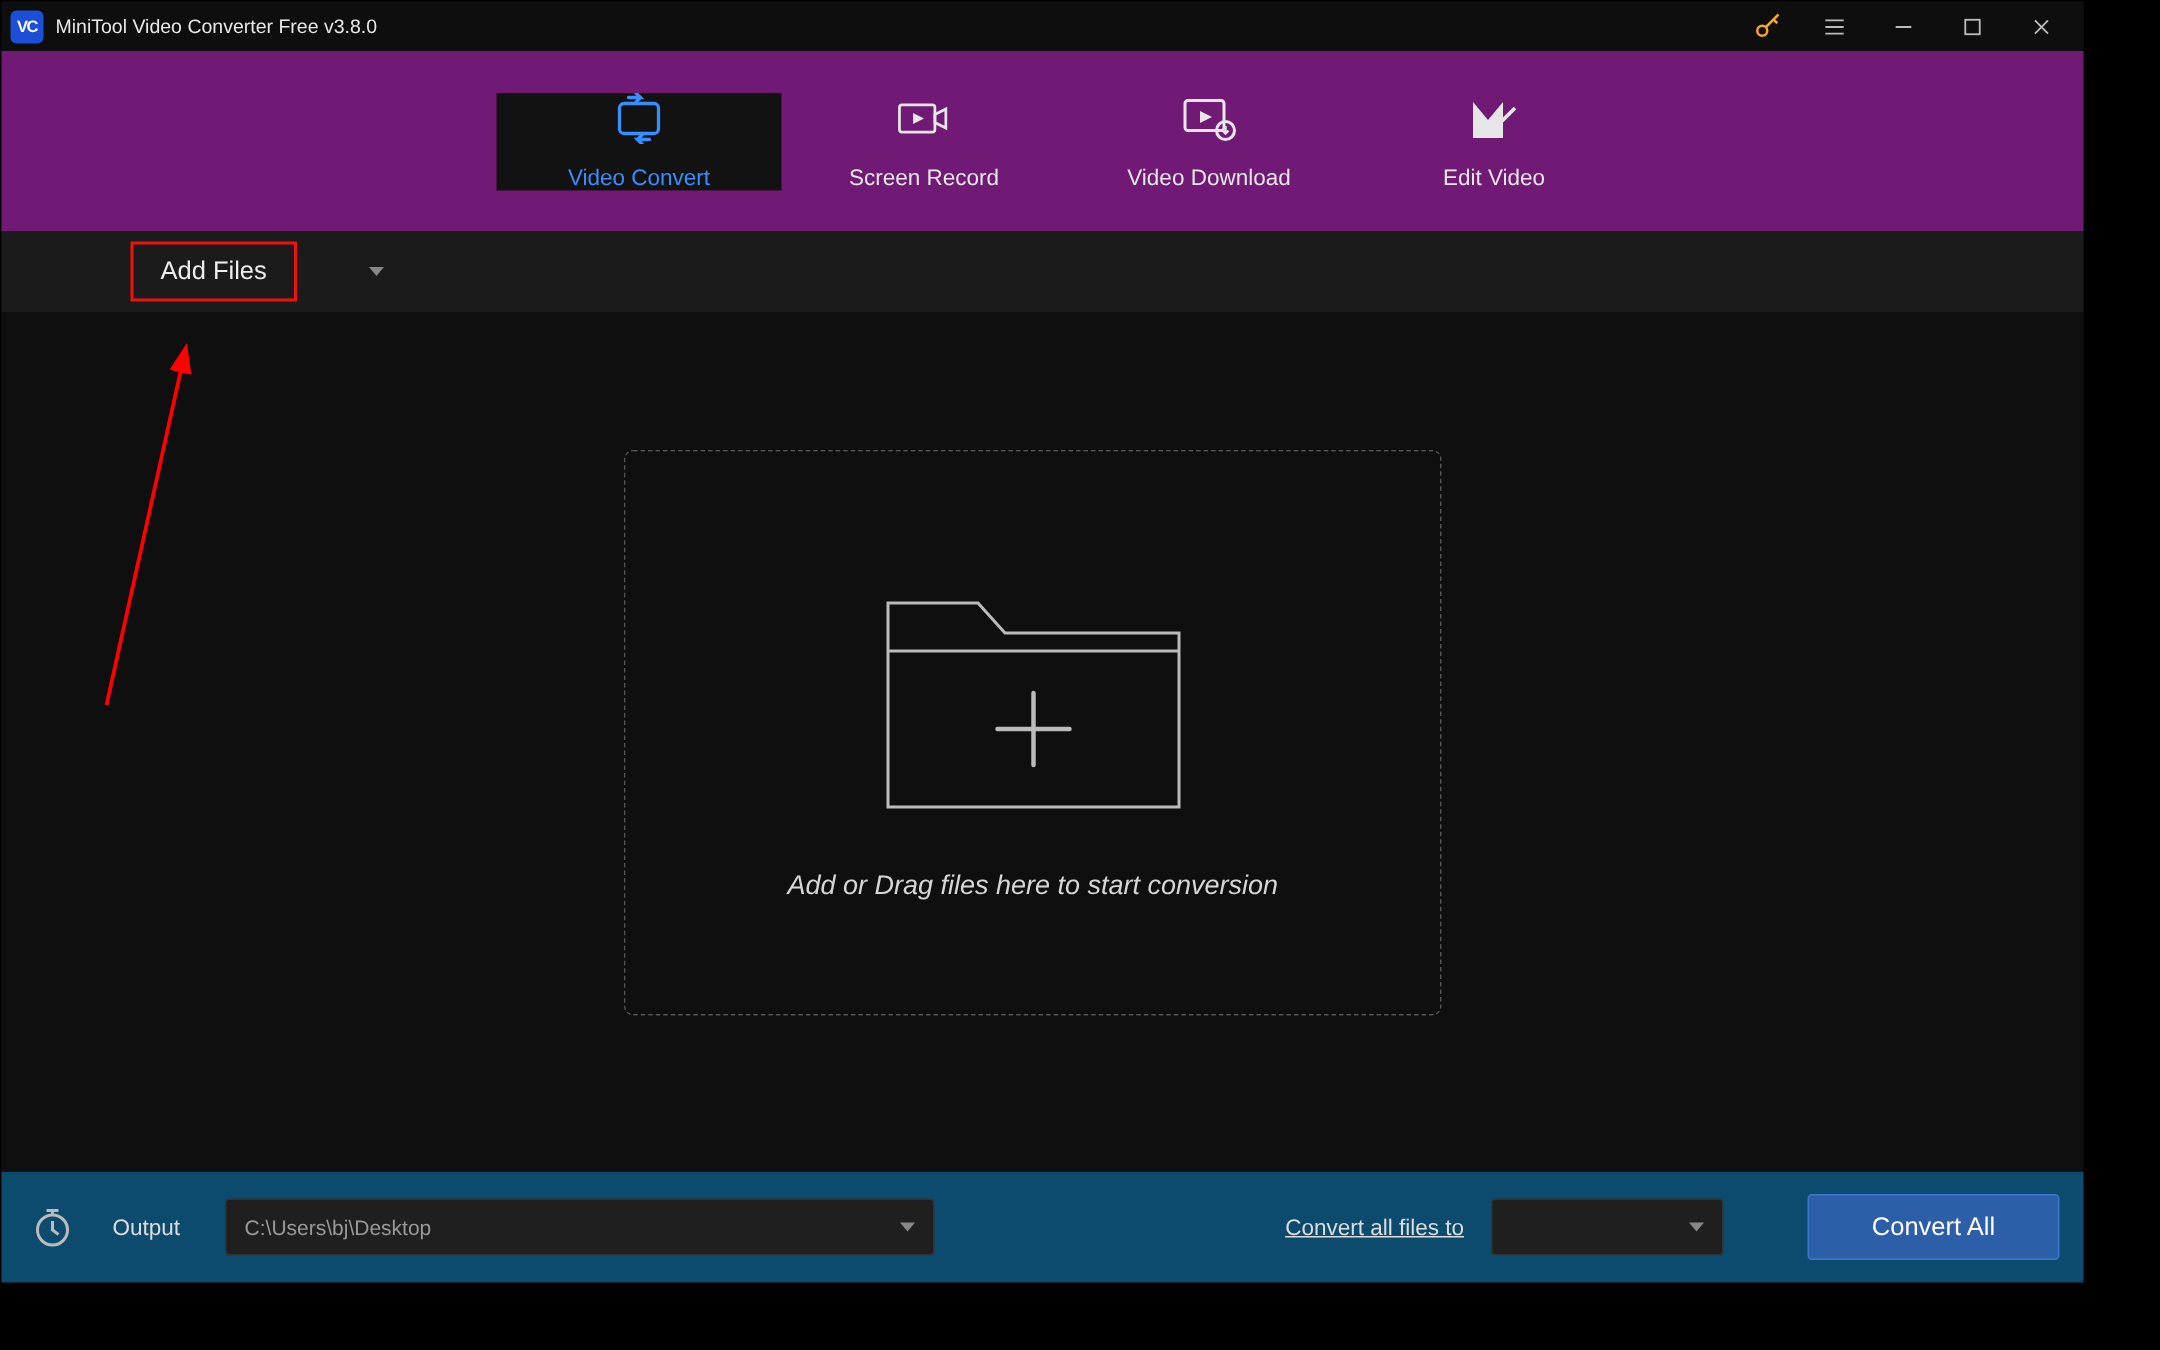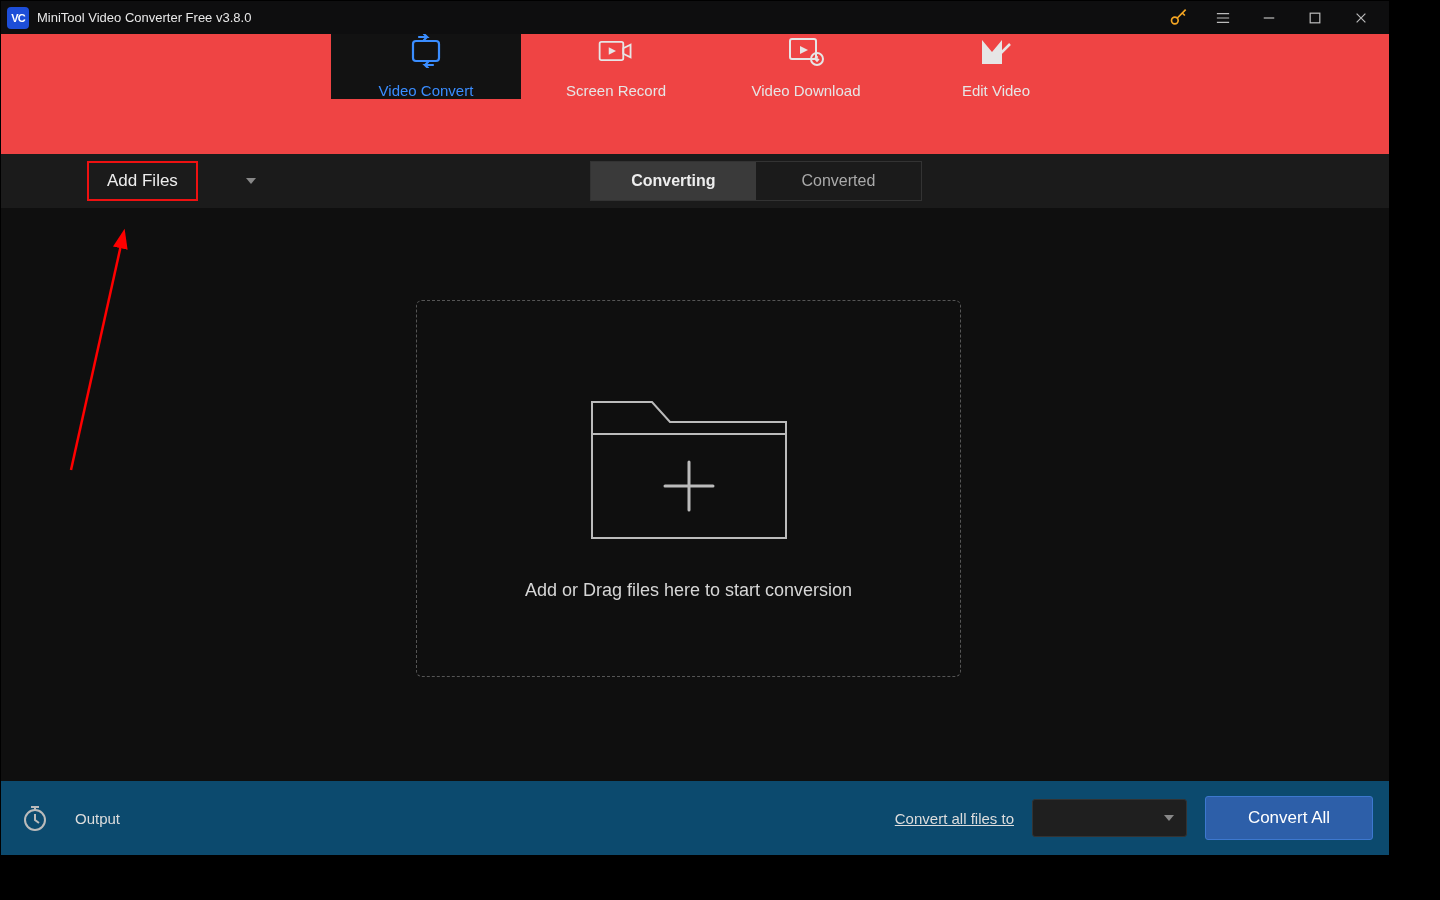--- a/index.html
+++ b/index.html
@@ -8,49 +8,49 @@
   
   .titlebar { height: 33px; background: #0e0e0f; display: flex; align-items: center; padding-left: 6px; }
   .app-logo { width: 22px; height: 22px; border-radius: 4px; background: #1d4ed8; display: flex; align-items: center; justify-content: center; margin-right: 8px; }
   .app-logo span { color:#fff; font-size:11px; font-weight:700; letter-spacing:-1px;}
   .titlebar-title { font-size: 13px; color: #e8e8e8; }
   .titlebar-right { margin-left: auto; display: flex; align-items: center; gap: 22px; padding-right: 16px; }
   .key-icon svg { width:20px; height:20px; display:block; }
   .winbtn { width: 24px; height: 24px; display:flex; align-items:center; justify-content:center; color:#ccc; }
   .winbtn svg { width:14px; height:14px; }
   
-  .mainnav { height: 120px; background: #ef4444; display:flex; align-items:flex-start; padding-left: 330px; }
+  .mainnav { height: 120px; background: #701a75; display:flex; align-items:center; padding-left: 330px; }
   .navtab { width: 190px; display:flex; flex-direction:column; align-items:center; justify-content:center; gap:14px; color:#e6e6e6; font-size:15px; }
   .navtab.active { background:#121212; color:#3a8dff; }
   .navtab .tabicon { height:34px; display:flex; align-items:center; justify-content:center; }
   .navtab .tabicon svg { width:40px; height:34px; }
   
   .toolbar { height: 54px; background:#1b1b1b; display:flex; align-items:center; }
   .addfiles-wrap { display:flex; align-items:center; height:54px;gap:36px; }
   .addfiles-icon { width:40px; display:flex; align-items:center; justify-content:center; color:#ccc; padding-left:36px; padding-right:10px;}
   .addfiles-btn { border:2px solid #e11; color:#eee; font-size:17px; padding: 8px 18px; margin-left:4px; cursor:pointer; background:transparent; }
   .addfiles-caret { width:18px; height:18px; margin-left:8px; color:#888; display:flex; align-items:center; justify-content:center; }
   .segmented { margin-left: 330px; display:flex; border:1px solid #333; height:40px; }
   .segbtn { width:165px; display:flex; align-items:center; justify-content:center; font-size:16px; color:#aaa; cursor:pointer; }
   .segbtn.active { background:#3a3a3a; color:#eee; font-weight:600; }
   
   .workarea { position:relative; background:#0f0f0f; height: 573px; }
   .dropzone { position:absolute; left:415px; top:92px; width:545px; height:377px; border:1px dashed #555; border-radius:6px; display:flex; flex-direction:column; align-items:center; justify-content:center; gap:28px; cursor:pointer; }
   .dropzone svg.folder { width:210px; height:176px; }
-  .droptext { color:#d6d6d6; font-size:18px; }
+  .droptext { color:#d6d6d6; font-size:18px;font-style:italic; }
   
   .annot-arrow { position:absolute; left:60px; top:12px; }
   
   .bottombar { height:74px; background:#0c4a6e; display:flex; align-items:center; padding:0 16px; gap:18px; }
   .clockbtn { width:36px; height:36px; display:flex; align-items:center; justify-content:center; color:#bbb; }
   .outlabel { color:#ddd; font-size:15px; margin-left:4px; }
   .pathselect { margin-left:12px; width:473px; height:38px; background:#1f1f1f; border:1px solid #333; border-radius:3px; display:flex; align-items:center; justify-content:space-between; padding:0 12px; color:#999; font-size:14px; cursor:pointer; }
   .convlabel { margin-left:auto; color:#ddd; font-size:15px;text-decoration:underline; }
   .fmtselect { width:155px; height:38px; background:#1f1f1f; border:1px solid #333; border-radius:3px; display:flex; align-items:center; justify-content:flex-end; padding:0 12px; color:#999; cursor:pointer; }
-  .convertall { width:168px; height:44px; background:#2d5fa9; color:#fff; border:1px solid #3d78cf; border-radius:3px; font-size:17px; cursor:pointer; display:flex; align-items:center; justify-content:center; }
+  .convertall { margin-left:38px; width:168px; height:44px; background:#2d5fa9; color:#fff; border:1px solid #3d78cf; border-radius:3px; font-size:17px; cursor:pointer; display:flex; align-items:center; justify-content:center; }
   .caret-down { width:0;height:0;border-left:5px solid transparent;border-right:5px solid transparent;border-top:6px solid #888; }
 </style>
 </head>
 <body>
 
 <div class="frame">
 
   <div class="titlebar">
     <div class="app-logo">
         <span>VC</span>
@@ -135,24 +135,20 @@
         <svg width="24" height="20" viewBox="0 0 24 20" fill="none" stroke="#ccc" stroke-width="1.6">
           <path d="M2 3h7l2 3h11v11H2z"></path>
             <path d="M10 12h6M13 9v6"></path>
         </svg>
       </div>
       <div class="addfiles-btn">Add Files</div>
       <div class="addfiles-caret">
           <div class="caret-down"></div>
         </div>
     </div>
-    <div class="segmented">
-      <div class="segbtn active">Converting</div>
-      <div class="segbtn">Converted</div>
-    </div>
   </div>
 
   <div class="workarea">
     <svg class="annot-arrow" width="80" height="260">
       <defs>
           <marker id="ah" markerWidth="10" markerHeight="10" refX="5" refY="3" orient="auto">
         <path d="M0,0 L8,3 L0,6 z" fill="#f00"></path>
           </marker>
         </defs>
       <line x1="10" y1="250" x2="62" y2="16" stroke="#f00" stroke-width="2.5" marker-end="url(#ah)"></line>
@@ -169,20 +165,24 @@
   </div>
 
   <div class="bottombar">
     <div class="clockbtn">
       <svg width="30" height="30" viewBox="0 0 30 30" fill="none" stroke="#bbb" stroke-width="2">
         <circle cx="15" cy="17" r="10"></circle>
           <path d="M15 11v6l4 3M11 4h8M15 4v3"></path>
       </svg>
     </div>
     <div class="outlabel">Output</div>
+    <div class="pathselect">
+      <span>C:\Users\bj\Desktop</span>
+      <div class="caret-down"></div>
+    </div>
     <div class="convlabel">Convert all files to</div>
     <div class="fmtselect">
       <span></span>
       <div class="caret-down" style="margin-left:auto"></div>
     </div>
     <div class="convertall">Convert All</div>
   </div>
 
 </div>
 

